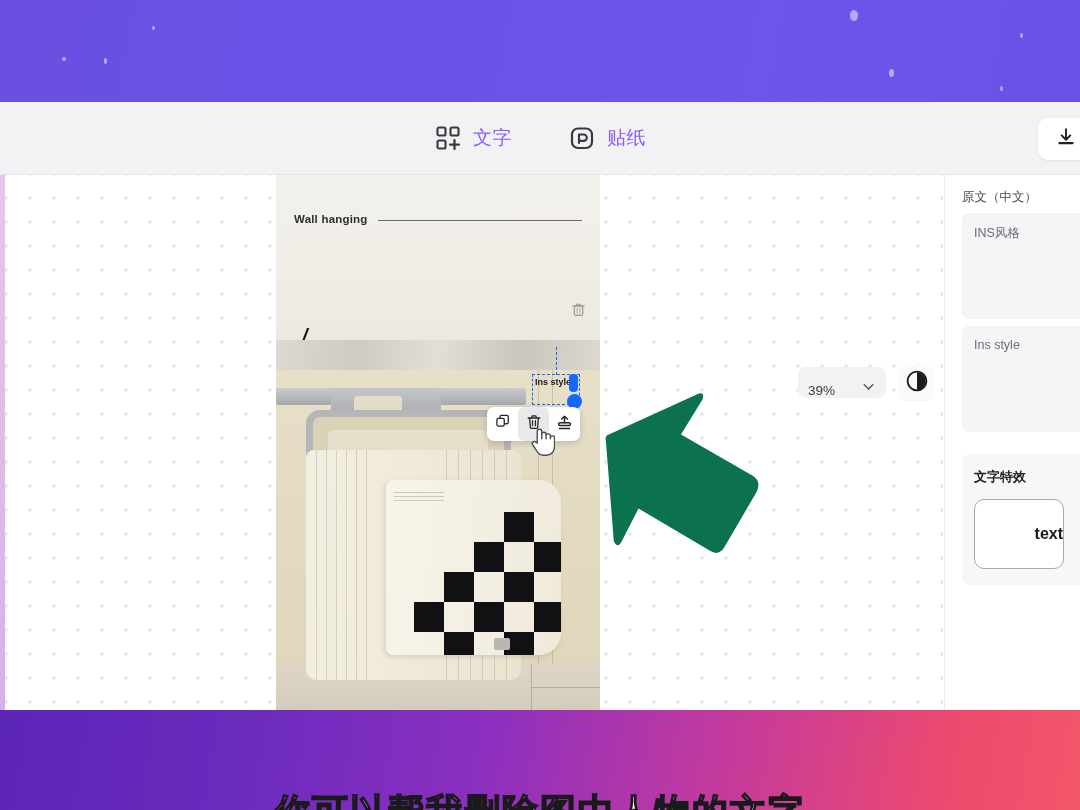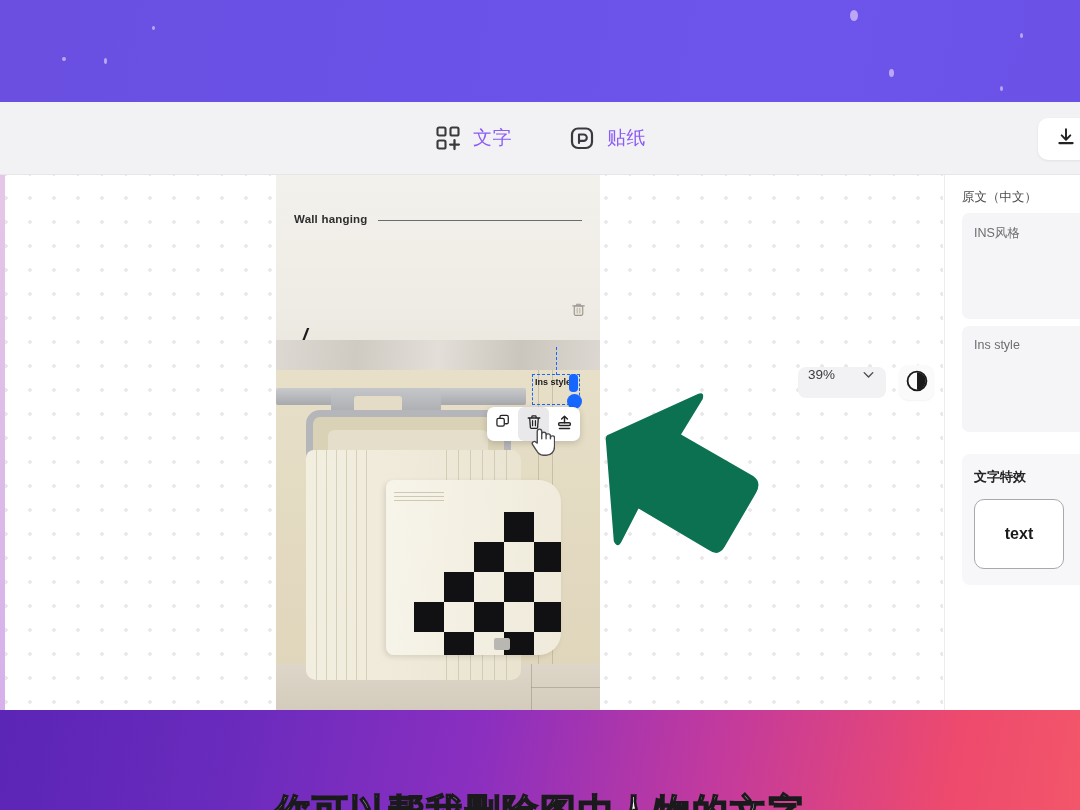--- a/index.html
+++ b/index.html
@@ -198,21 +198,21 @@
     width: 31px; height: 34px; display: flex; align-items: center; justify-content: center;
     cursor: pointer; border-radius: 6px;
   }
   .ft-item.active { background: #e9e9ec; }
   .cursor-hand { position: absolute; left: 524px; top: 249px; }
 
   
   .zoom-ctl {
     position: absolute; left: 793px; top: 192px; width: 88px; height: 31px;
     background: #f2f2f4; border-radius: 8px;
-    display: flex; align-items: flex-start; justify-content: space-between;
+    display: flex; align-items: flex-end; justify-content: space-between;
     padding: 0 10px; cursor: pointer;
   }
   .zoom-val { font-size: 13.5px; color: #3c3c40; }
   .contrast-btn {
     position: absolute; left: 894px; top: 190px; width: 35px; height: 35px;
     background: #fafafb; border-radius: 9px;
     display: flex; align-items: center; justify-content: center; cursor: pointer;
     box-shadow: 0 1px 2px rgba(0,0,0,.05);
   }
 
@@ -232,21 +232,21 @@
     font-size: 12.5px; color: #6c6c72; min-height: 106px;
   }
   .sb-card {
     margin: 22px 0 0 17px; width: 128px; background: #f7f7f9;
     border-radius: 8px 0 0 8px; padding: 14px 0 16px 0;
   }
   .sb-card-title { font-size: 13px; font-weight: 600; color: #232326; padding-left: 12px; }
   .fx-swatch {
     margin: 13px 0 0 12px; width: 90px; height: 70px;
     background: #ffffff; border: 1.4px solid #a9a9ad; border-radius: 10px;
-    display: flex; align-items: center; justify-content: center;
+    display: flex; align-items: center; justify-content: flex-end;
     cursor: pointer;
   }
   .fx-swatch span { font-size: 16px; font-weight: 800; color: #1a1a1c; }
   .sb-h2 { font-size: 15px; font-weight: 700; color: #1a1a1c; padding: 18px 0 0 17px; }
 
   
   .bottom-banner {
     position: absolute; left: 0; top: 710px; width: 1080px; height: 100px;
     background: linear-gradient(100deg, #5b25b5 0%, #6a2bbd 22%, #8a2fc0 44%, #c23a9e 66%, #ee4a6d 88%, #f3566a 100%);
     overflow: hidden;

